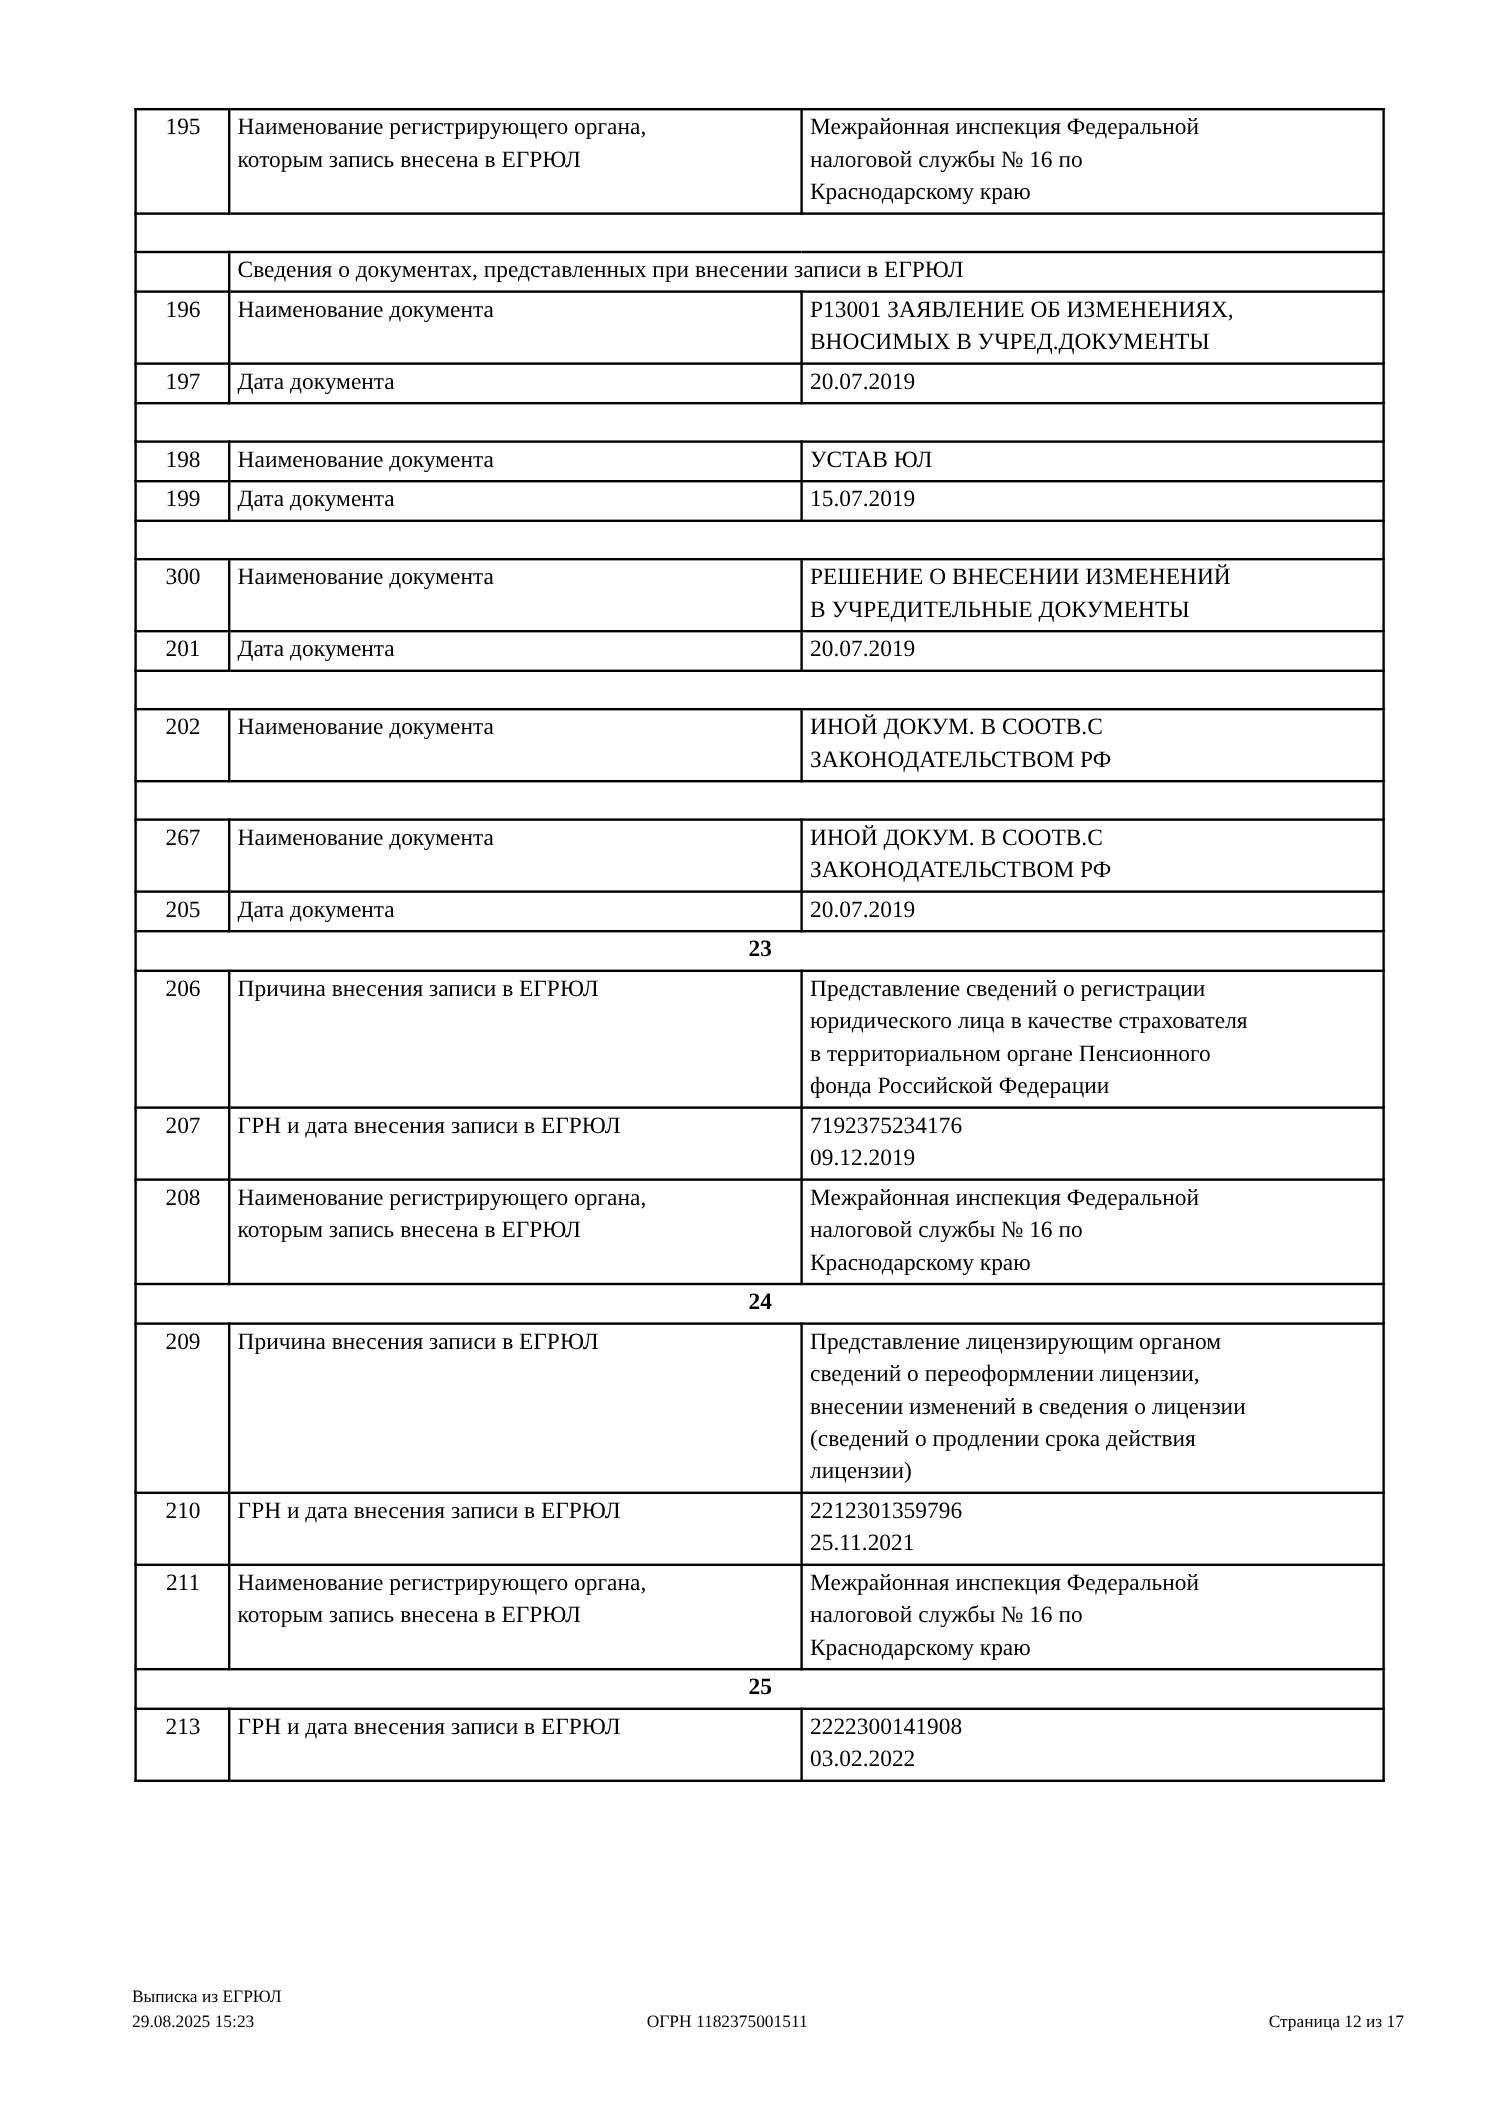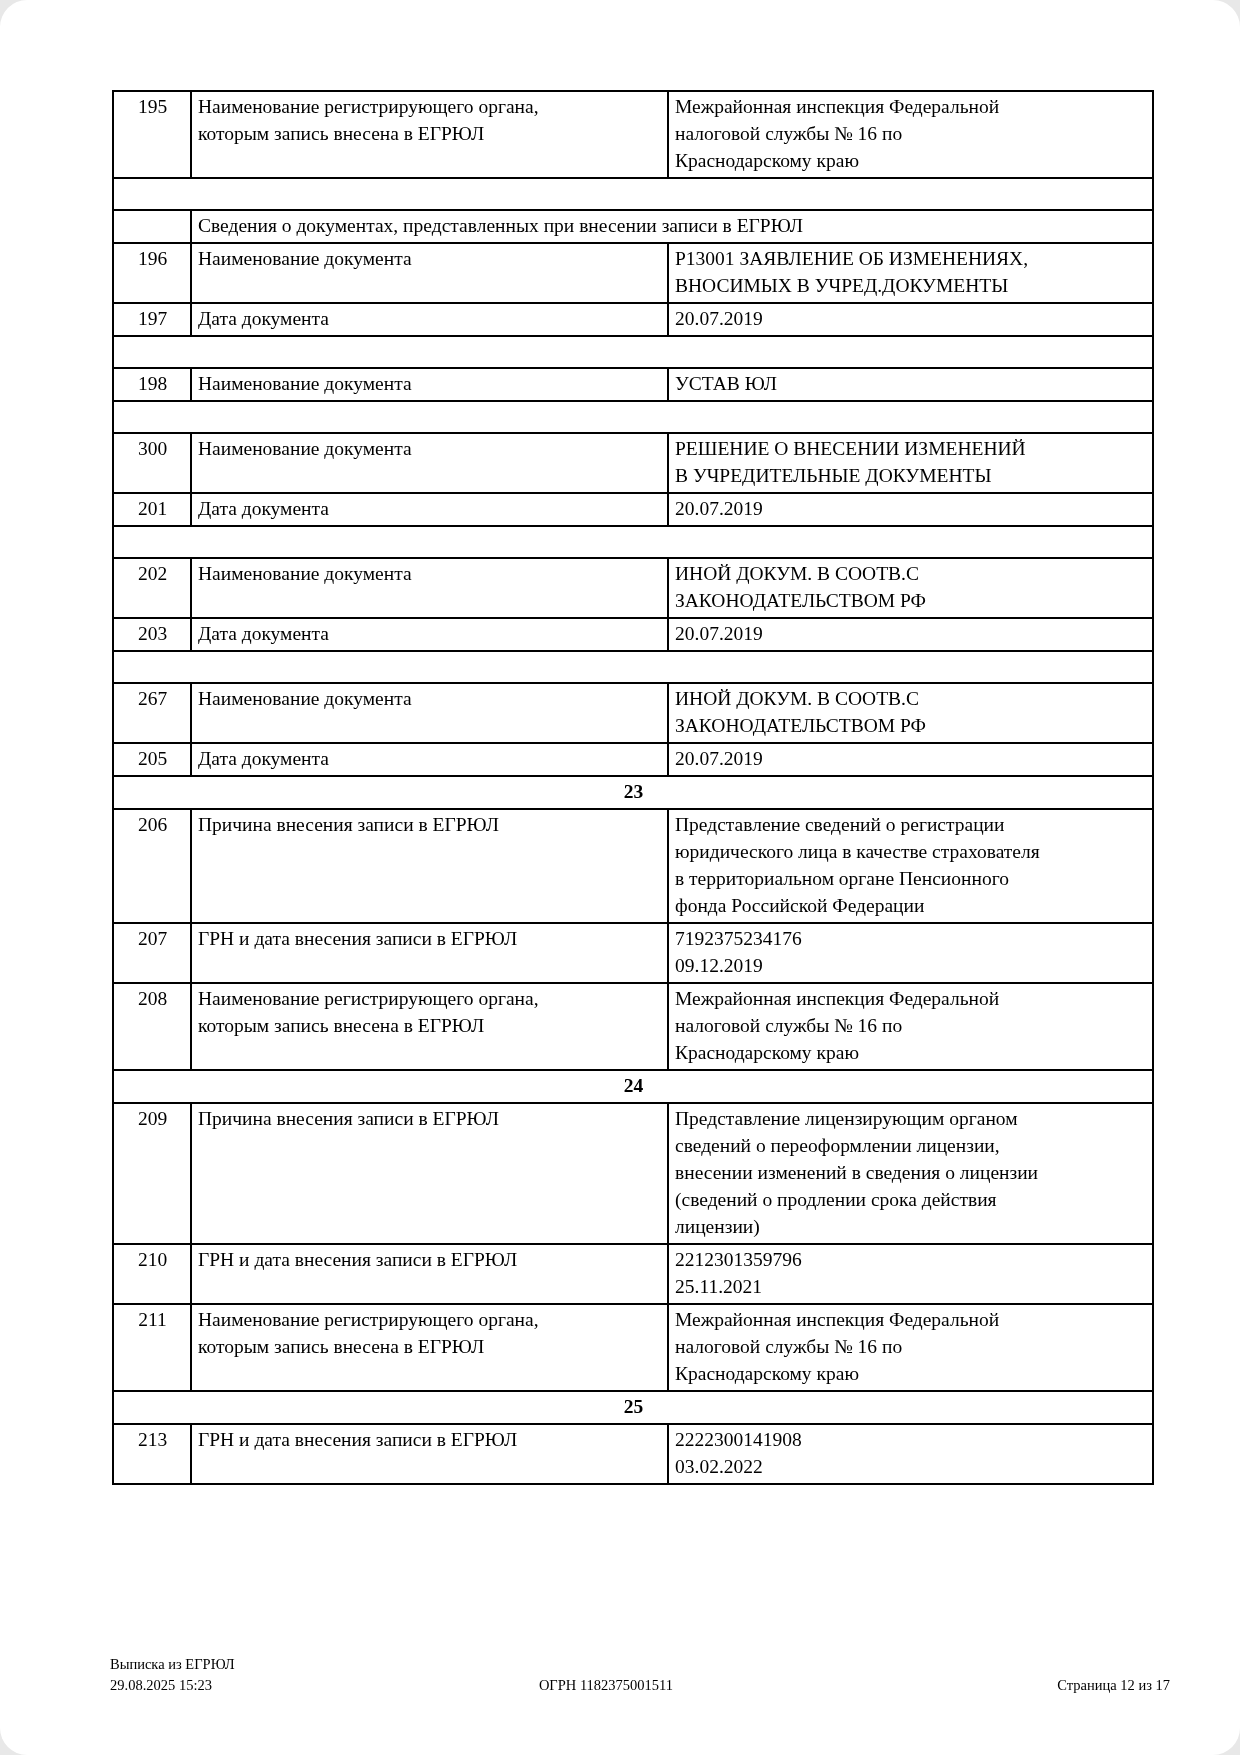--- a/index.html
+++ b/index.html
@@ -5,21 +5,20 @@
   html, body { margin: 0; padding: 0; background: #e8e8e8; }
   .page {
     position: relative;
     width: 1240px;
     height: 1755px;
     margin: 0 auto;
     background: #ffffff;
     font-family: "Liberation Serif", "DejaVu Serif", serif;
     color: #000000;
     overflow: hidden;
-    border-radius: 27px;
   }
   table.egrul {
     position: absolute;
     left: 112px;
     top: 90px;
     width: 1040px;
     border-collapse: collapse;
     table-layout: fixed;
   }
   table.egrul td {
@@ -106,20 +105,25 @@
           <td class="value-cell">20.07.2019</td>
         </tr>
         <tr class="spacer-row">
           <td colspan="3"></td>
         </tr>
         <tr class="data-row">
           <td class="num-cell">198</td>
           <td class="label-cell">Наименование документа</td>
           <td class="value-cell">УСТАВ ЮЛ</td>
         </tr>
+        <tr class="data-row">
+          <td class="num-cell">199</td>
+          <td class="label-cell">Дата документа</td>
+          <td class="value-cell">15.07.2019</td>
+        </tr>
         <tr class="spacer-row">
           <td colspan="3"></td>
         </tr>
         <tr class="data-row">
           <td class="num-cell">300</td>
           <td class="label-cell">Наименование документа</td>
           <td class="value-cell">РЕШЕНИЕ О ВНЕСЕНИИ ИЗМЕНЕНИЙ
 В УЧРЕДИТЕЛЬНЫЕ ДОКУМЕНТЫ</td>
         </tr>
         <tr class="data-row">
@@ -128,25 +132,20 @@
           <td class="value-cell">20.07.2019</td>
         </tr>
         <tr class="spacer-row">
           <td colspan="3"></td>
         </tr>
         <tr class="data-row">
           <td class="num-cell">202</td>
           <td class="label-cell">Наименование документа</td>
           <td class="value-cell">ИНОЙ ДОКУМ. В СООТВ.С
 ЗАКОНОДАТЕЛЬСТВОМ РФ</td>
-        </tr>
-        <tr class="data-row">
-          <td class="num-cell">203</td>
-          <td class="label-cell">Дата документа</td>
-          <td class="value-cell">20.07.2019</td>
         </tr>
         <tr class="spacer-row">
           <td colspan="3"></td>
         </tr>
         <tr class="data-row">
           <td class="num-cell">267</td>
           <td class="label-cell">Наименование документа</td>
           <td class="value-cell">ИНОЙ ДОКУМ. В СООТВ.С
 ЗАКОНОДАТЕЛЬСТВОМ РФ</td>
         </tr>

